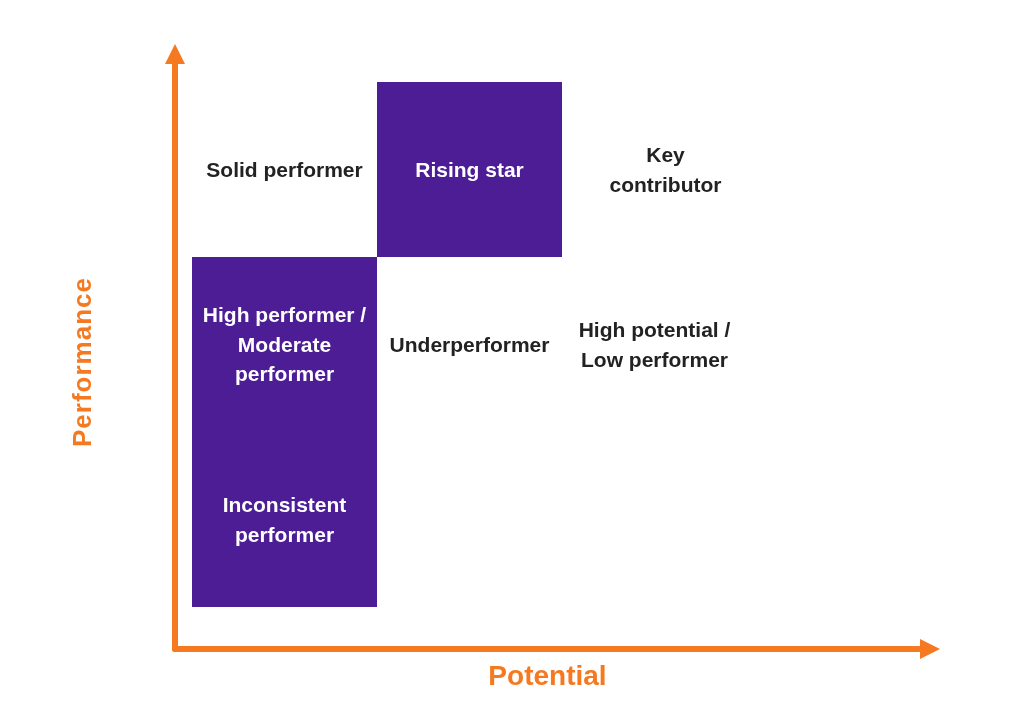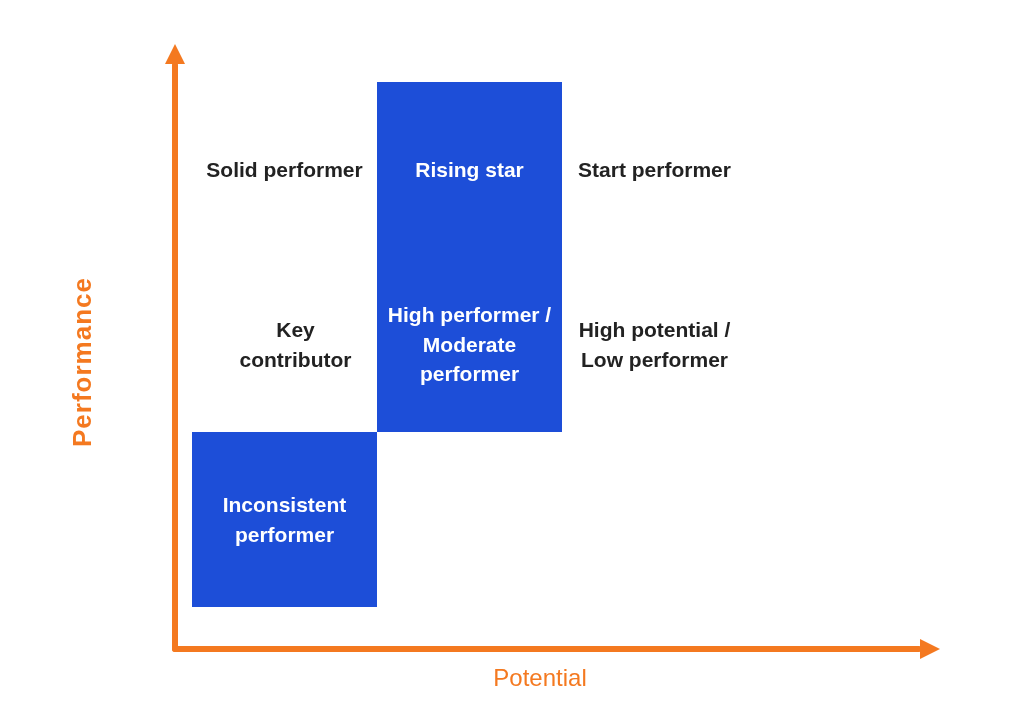--- a/index.html
+++ b/index.html
@@ -33,22 +33,22 @@
       letter-spacing: 1px;
     }
 
     
     .x-label {
       position: absolute;
       bottom: 0px;
       left: 50%;
       transform: translateX(-20%);
       color: #f47920;
-      font-size: 24px;
-      font-weight: 400;
+      font-size: 28px;
+      font-weight: 700;
       white-space: nowrap;
     }
 
     
     .axes {
       position: absolute;
       left: 90px;
       top: 30px;
       width: 750px;
       height: 590px;
@@ -118,21 +118,21 @@
       align-items: center;
       justify-content: center;
       text-align: center;
       font-size: 21px;
       font-weight: 700;
       line-height: 1.4;
       padding: 10px;
     }
 
     .cell-purple {
-      background-color: #1d4ed8;
+      background-color: #4c1d95;
       color: #fff;
     }
 
     .cell-white {
       background-color: #fff;
       color: #222;
       padding-left: 32px;
     }
 
     .cell-empty {
@@ -154,31 +154,31 @@
     <div class="x-axis"></div>
 
     <div class="grid">
 
       <div class="cell cell-empty">
         <span>Solid performer</span>
       </div>
       <div class="cell cell-purple">
         <span>Rising star</span>
       </div>
-      <div class="cell cell-empty">
-        <span>Start performer</span>
-      </div>
 
       <div class="cell cell-white">
         <span>Key contributor</span>
       </div>
       <div class="cell cell-purple">
         <span>High performer / Moderate performer</span>
       </div>
 
+      <div class="cell cell-empty">
+        <span>Underperformer</span>
+      </div>
       <div class="cell cell-empty">
         <span>High potential / Low performer</span>
       </div>
       <div class="cell cell-purple">
         <span>Inconsistent performer</span>
       </div>
 
     </div>
   </div>
 </div>

